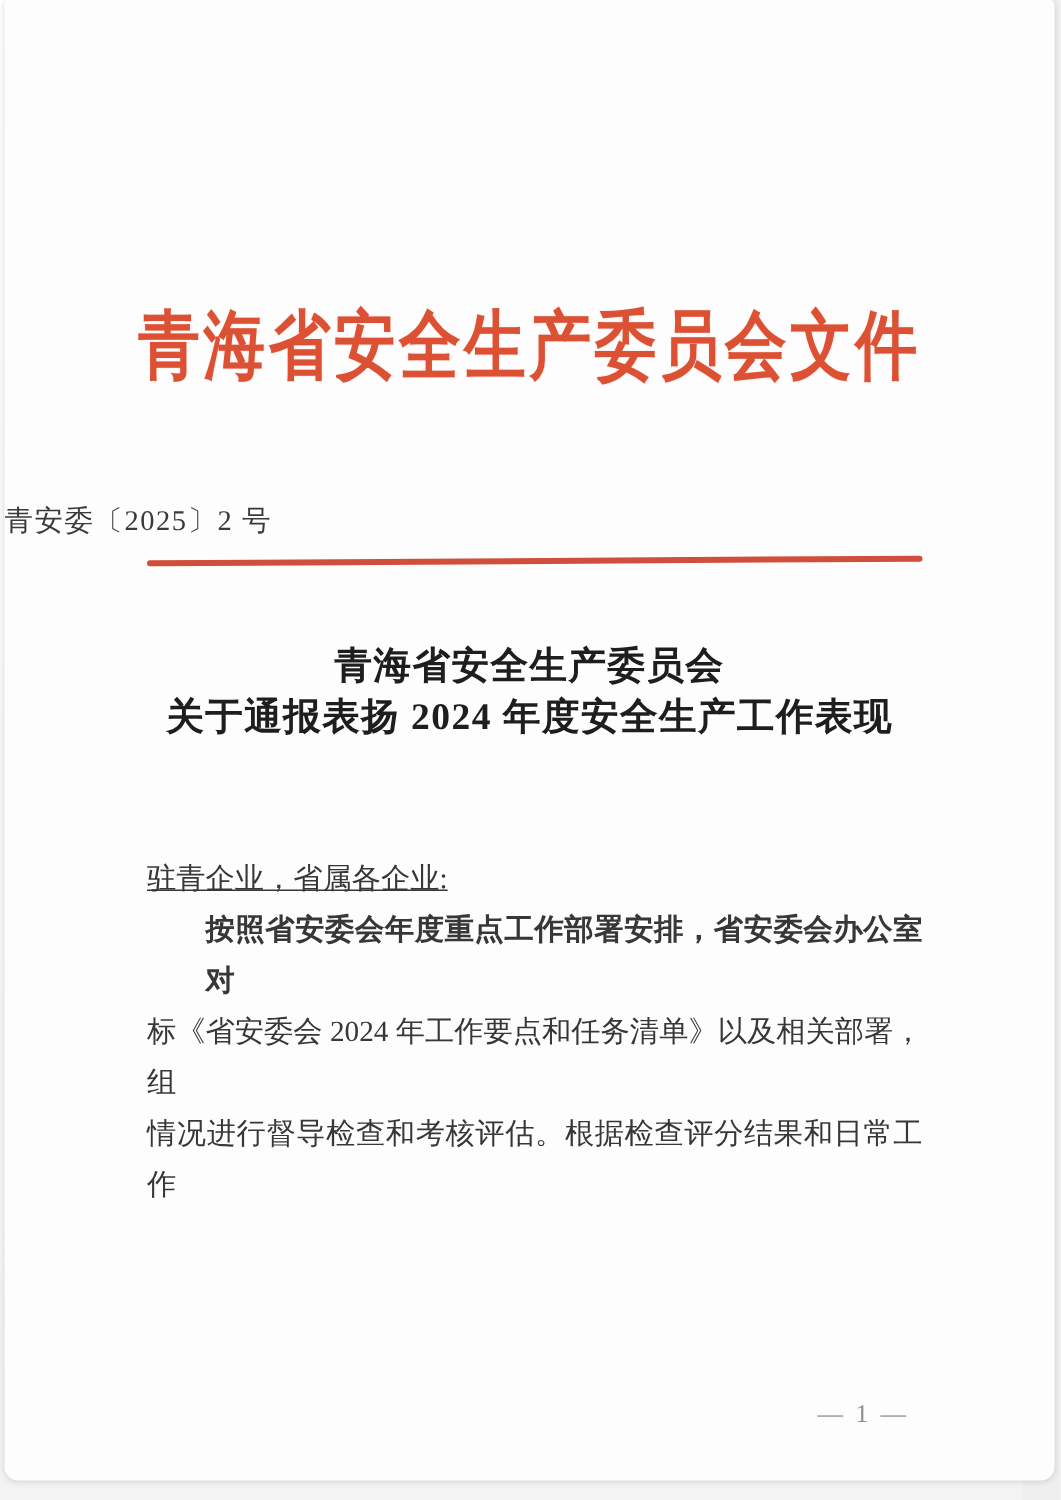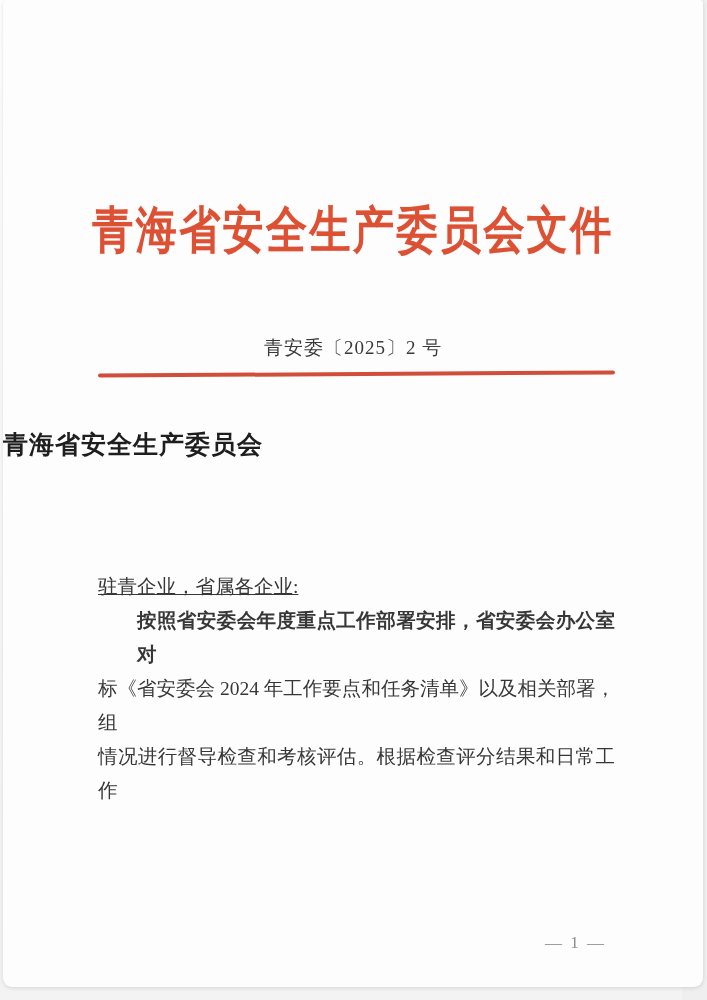--- a/index.html
+++ b/index.html
@@ -41,41 +41,41 @@
     color: var(--letterhead-red, #dc5134);
     transform: scaleX(0.82);
     transform-origin: 50% 50%;
     text-shadow: 0 0 1px rgba(220,81,52,0.35);
   }
   .doc-number {
     position: absolute;
     top: 334px;
     left: 0;
     width: 100%;
-    text-align: center;
     font-size: 19px;
     line-height: 28px;
     letter-spacing: 1px;
     color: #3a3a3a;
   }
   .red-rule {
     position: absolute;
     top: 372px;
     left: 95px;
     width: 517px;
     height: 3.5px;
     border-radius: 2px;
     background: var(--rule-red, #d14e3a);
     transform: rotate(-0.35deg);
   }
   .doc-title {
     position: absolute;
     top: 428px;
     left: 0;
     width: 100%;
+    text-align: center;
     font-size: 25px;
     font-weight: bold;
     line-height: 34px;
     letter-spacing: 1px;
     color: #1e1e1e;
   }
   .body-text {
     position: absolute;
     top: 570px;
     left: 95px;
@@ -115,20 +115,21 @@
   <div class="page">
 
     <div class="letterhead">青海省安全生产委员会文件</div>
 
     <div class="doc-number">青安委〔2025〕2 号</div>
 
     <div class="red-rule"></div>
 
     <div class="doc-title">
       <div class="title-line">青海省安全生产委员会</div>
+      <div class="title-line">关于通报表扬 2024 年度安全生产工作表现</div>
     </div>
 
     <div class="body-text">
       <div class="body-line endline">驻青企业，省属各企业:</div>
       <div class="body-line indent">按照省安委会年度重点工作部署安排，省安委会办公室对</div>
       <div class="body-line">标《省安委会 2024 年工作要点和任务清单》以及相关部署，组</div>
       <div class="body-line">情况进行督导检查和考核评估。根据检查评分结果和日常工作</div>
 
     </div>
 

